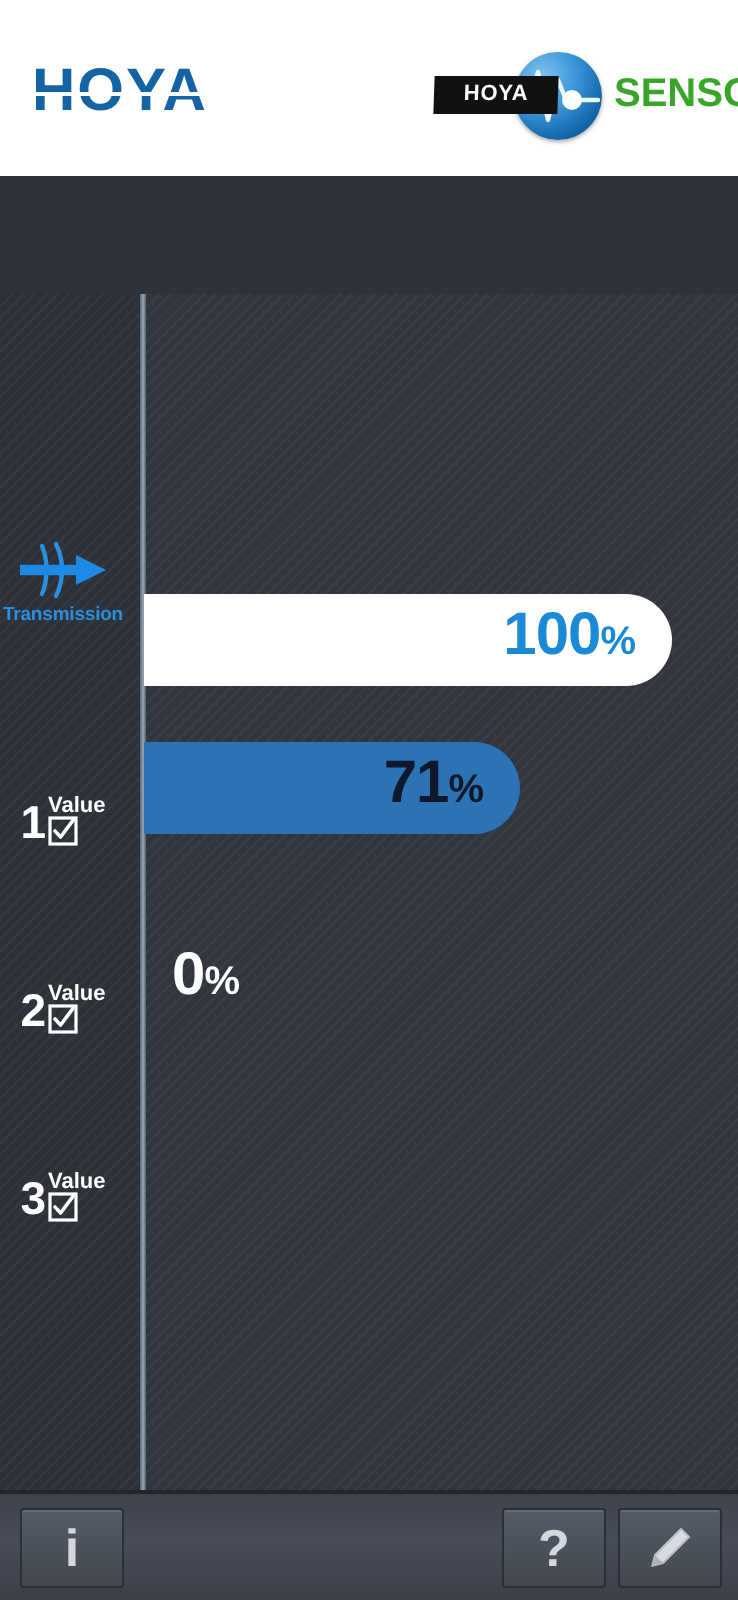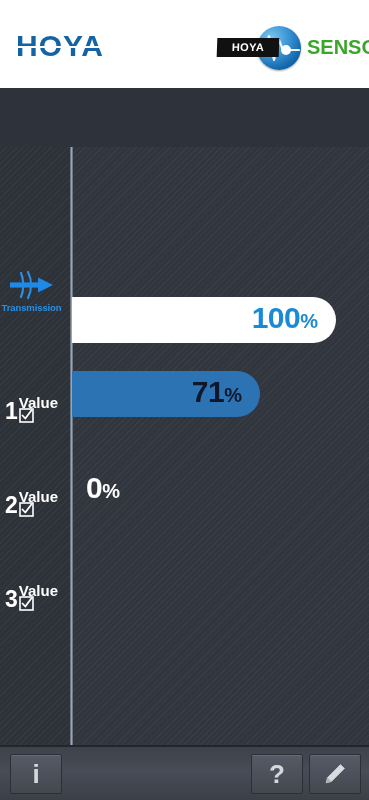--- a/index.html
+++ b/index.html
@@ -122,21 +122,21 @@
     letter-spacing:-.1px; white-space:nowrap;
   }
   .value-tag{
     display:flex; align-items:flex-end; gap:1px;
   }
   .value-num{
     color:#ffffff; font-size:23px; font-weight:bold; line-height:24px;
   }
   .value-stack{ display:flex; flex-direction:column; align-items:flex-start; }
   .value-word{
-    color:#ffffff; font-size:15px; font-weight:bold; line-height:10px;
+    color:#ffffff; font-size:11px; font-weight:bold; line-height:10px;
   }
   .value-box{ width:15px; height:15px; }
 
   
   .bar{
     position:absolute; left:72px; height:46px;
     border-radius:0 23px 23px 0;
     display:flex; align-items:center; justify-content:flex-end;
   }
   .bar.white{ background:#ffffff; }

